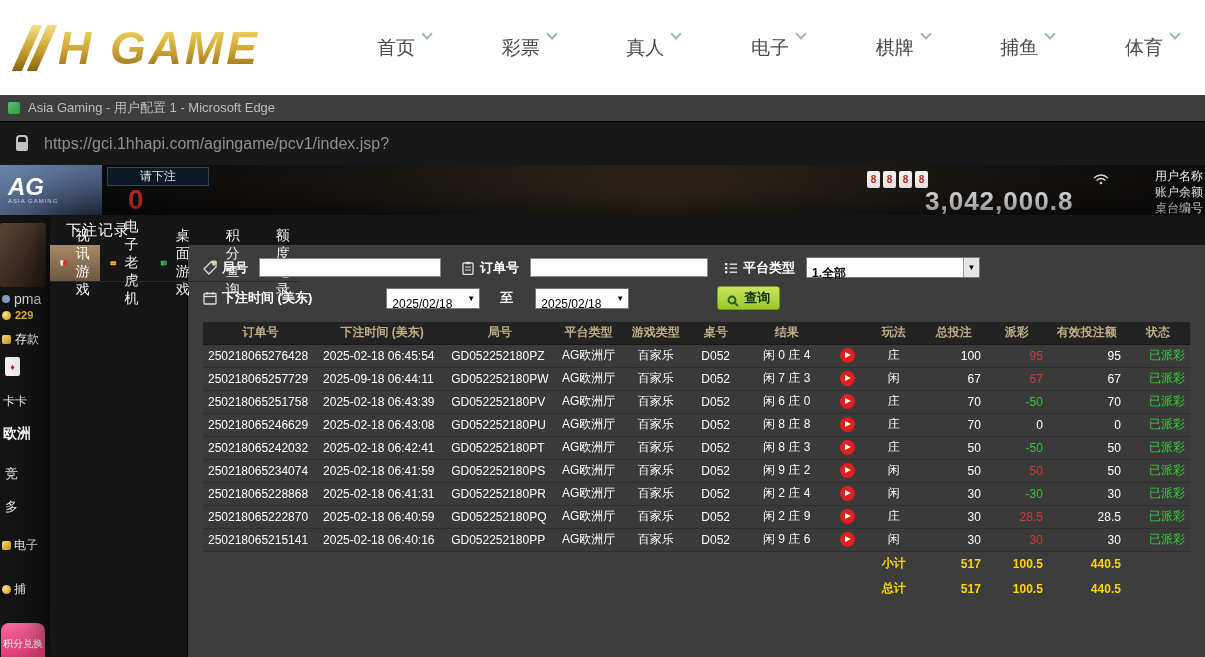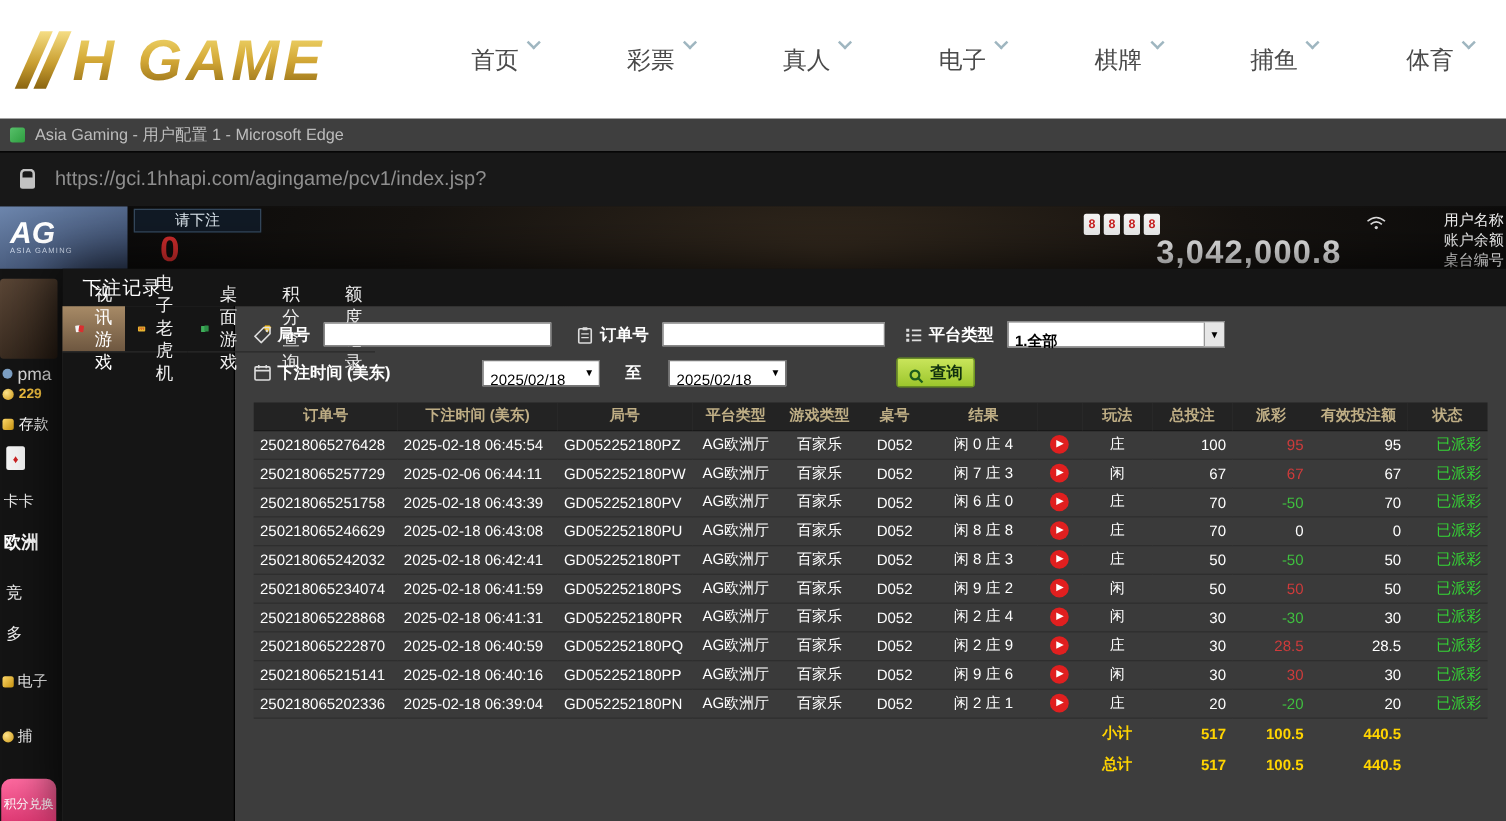--- a/index.html
+++ b/index.html
@@ -386,21 +386,21 @@
                   <td class="c-center">闲 0 庄 4</td>
                   <td class="c-center"><span class="play-btn"></span></td>
                   <td class="c-center">庄</td>
                   <td class="c-right">100</td>
                   <td class="c-right pay-red">95</td>
                   <td class="c-right">95</td>
                   <td class="c-right status-paid">已派彩</td>
                 </tr>
                 <tr>
                   <td class="c-left">250218065257729</td>
-                  <td class="c-left">2025-02-06 06:44:11</td>
+                  <td class="c-left">2025-09-18 06:44:11</td>
                   <td class="c-left">GD052252180PW</td>
                   <td class="c-center">AG欧洲厅</td>
                   <td class="c-center">百家乐</td>
                   <td class="c-center">D052</td>
                   <td class="c-center">闲 7 庄 3</td>
                   <td class="c-center"><span class="play-btn"></span></td>
                   <td class="c-center">闲</td>
                   <td class="c-right">67</td>
                   <td class="c-right pay-red">67</td>
                   <td class="c-right">67</td>
@@ -504,35 +504,20 @@
                   <td class="c-center">百家乐</td>
                   <td class="c-center">D052</td>
                   <td class="c-center">闲 9 庄 6</td>
                   <td class="c-center"><span class="play-btn"></span></td>
                   <td class="c-center">闲</td>
                   <td class="c-right">30</td>
                   <td class="c-right pay-red">30</td>
                   <td class="c-right">30</td>
                   <td class="c-right status-paid">已派彩</td>
                 </tr>
-                <tr>
-                  <td class="c-left">250218065202336</td>
-                  <td class="c-left">2025-02-18 06:39:04</td>
-                  <td class="c-left">GD052252180PN</td>
-                  <td class="c-center">AG欧洲厅</td>
-                  <td class="c-center">百家乐</td>
-                  <td class="c-center">D052</td>
-                  <td class="c-center">闲 2 庄 1</td>
-                  <td class="c-center"><span class="play-btn"></span></td>
-                  <td class="c-center">庄</td>
-                  <td class="c-right">20</td>
-                  <td class="c-right pay-green">-20</td>
-                  <td class="c-right">20</td>
-                  <td class="c-right status-paid">已派彩</td>
-                </tr>
                 <tr class="summary-row">
                   <td></td>
                   <td></td>
                   <td></td>
                   <td></td>
                   <td></td>
                   <td></td>
                   <td></td>
                   <td></td>
                   <td class="c-center">小计</td>

